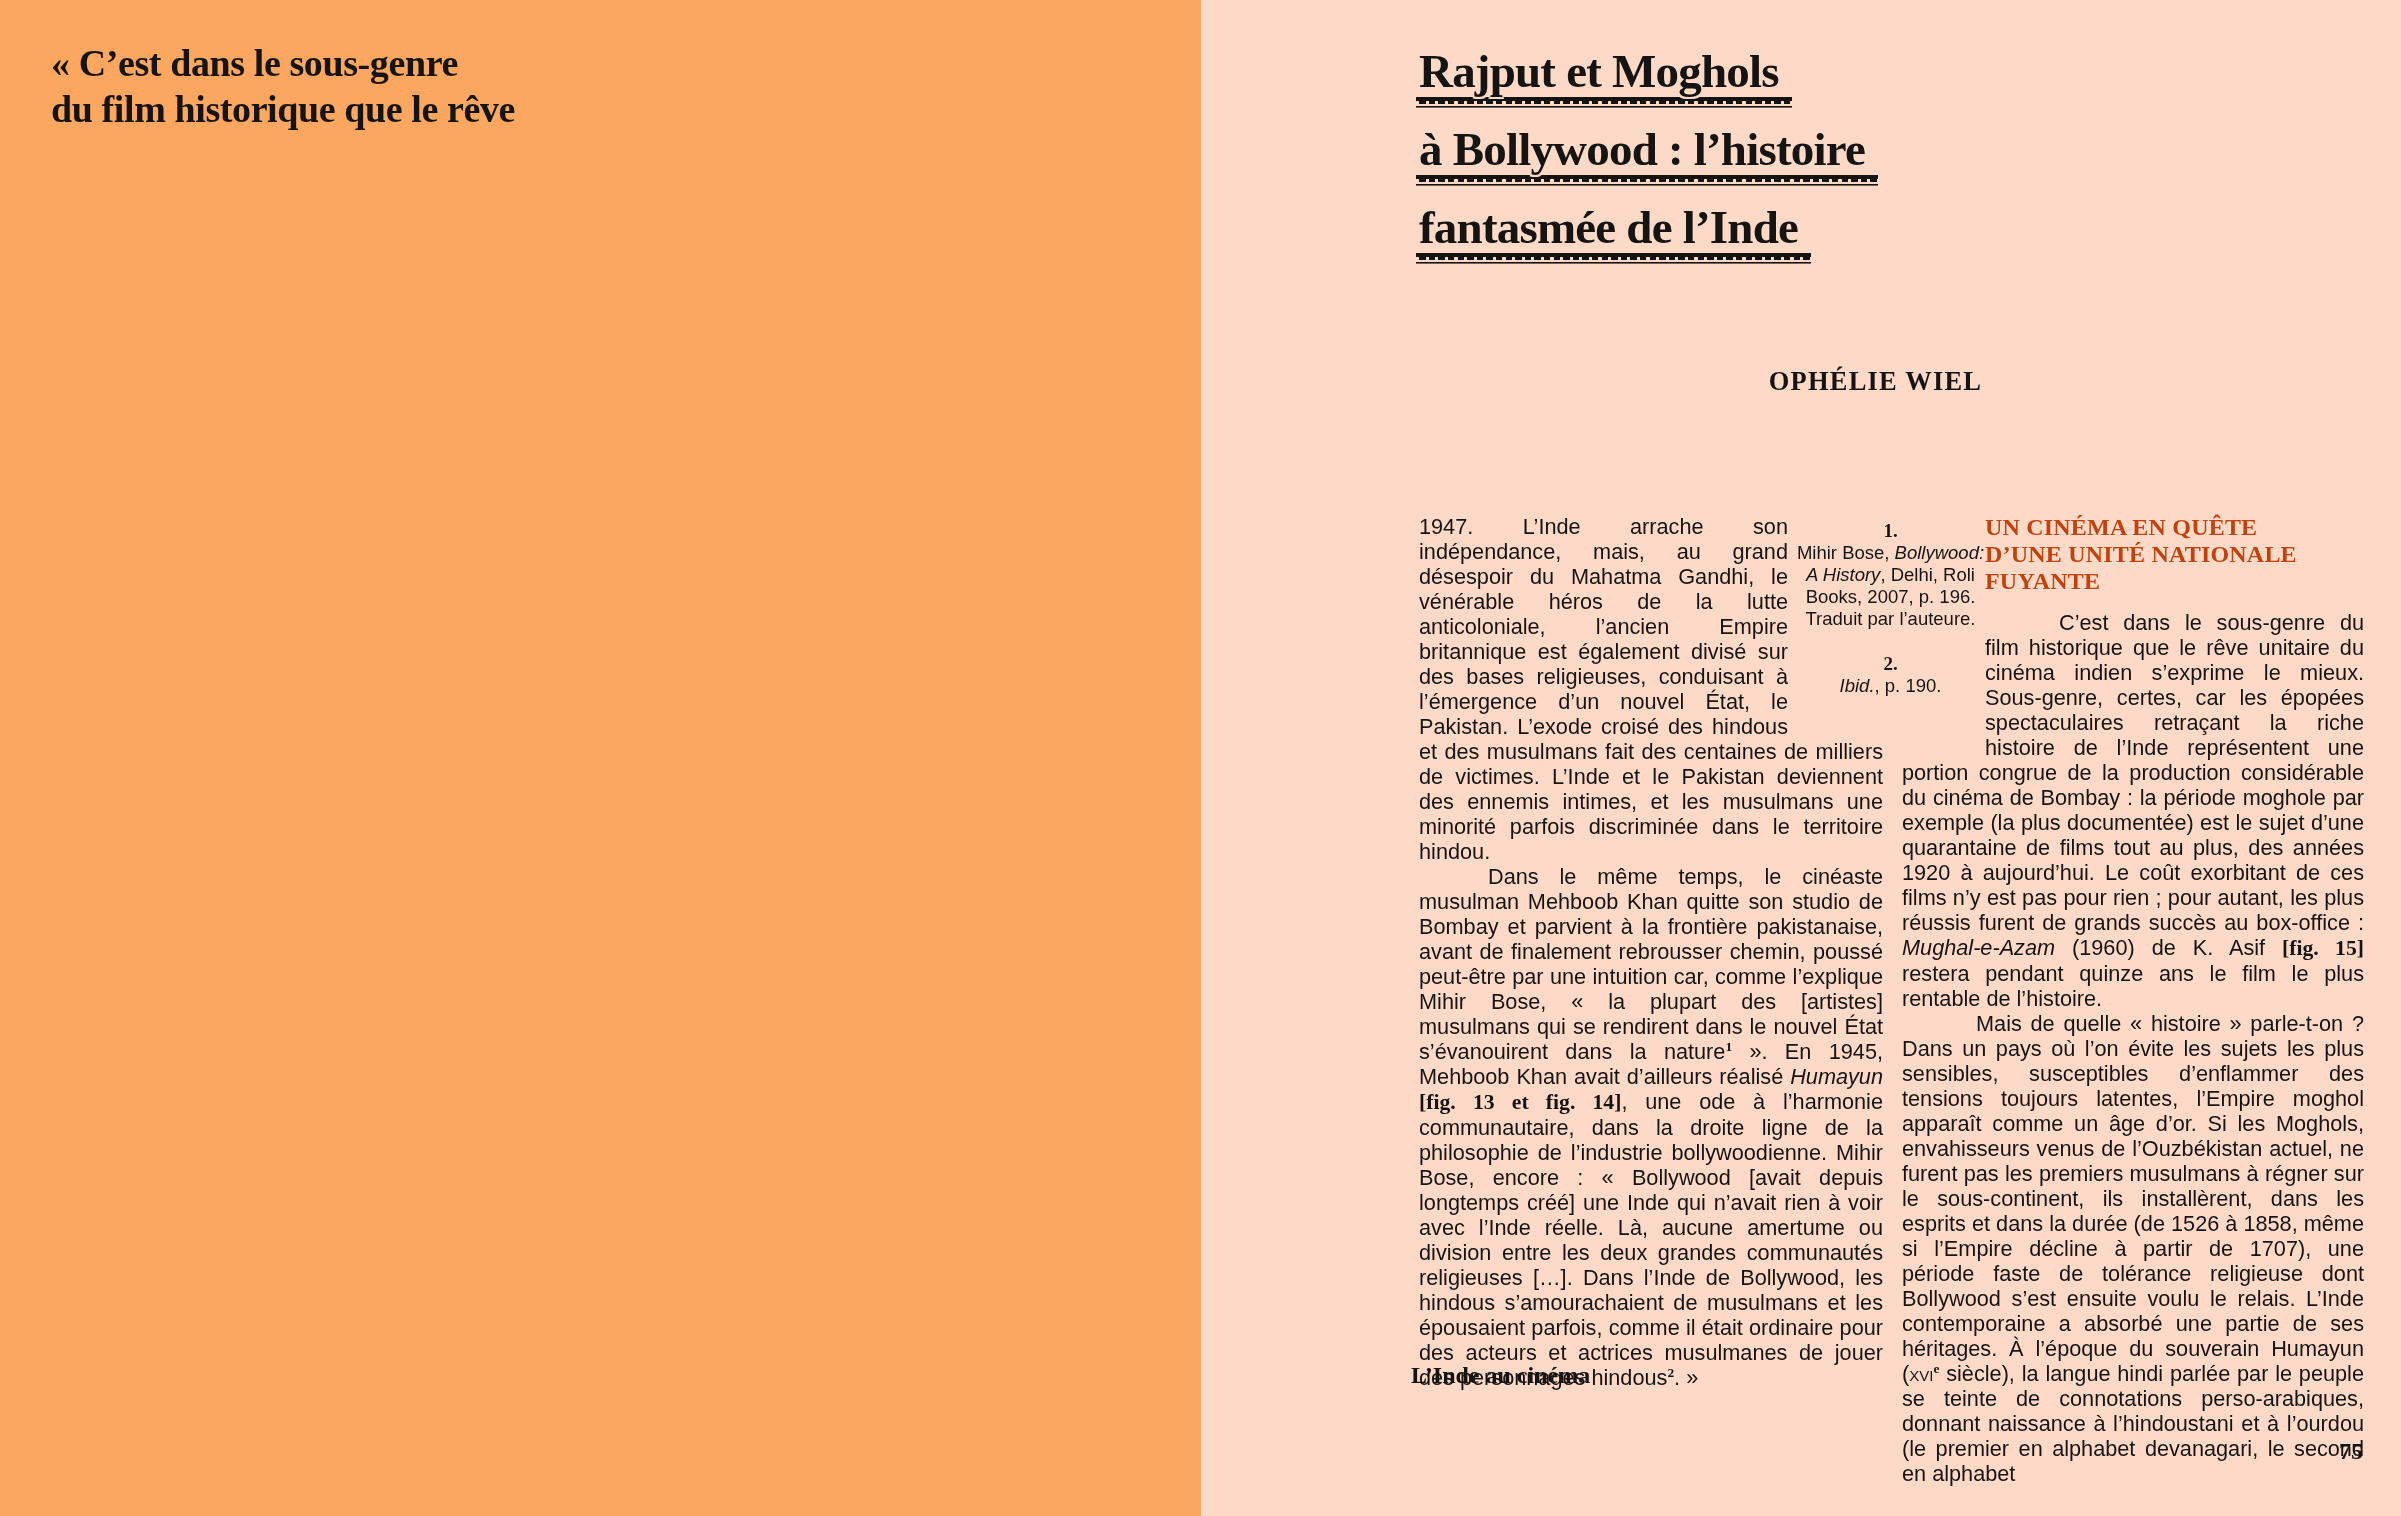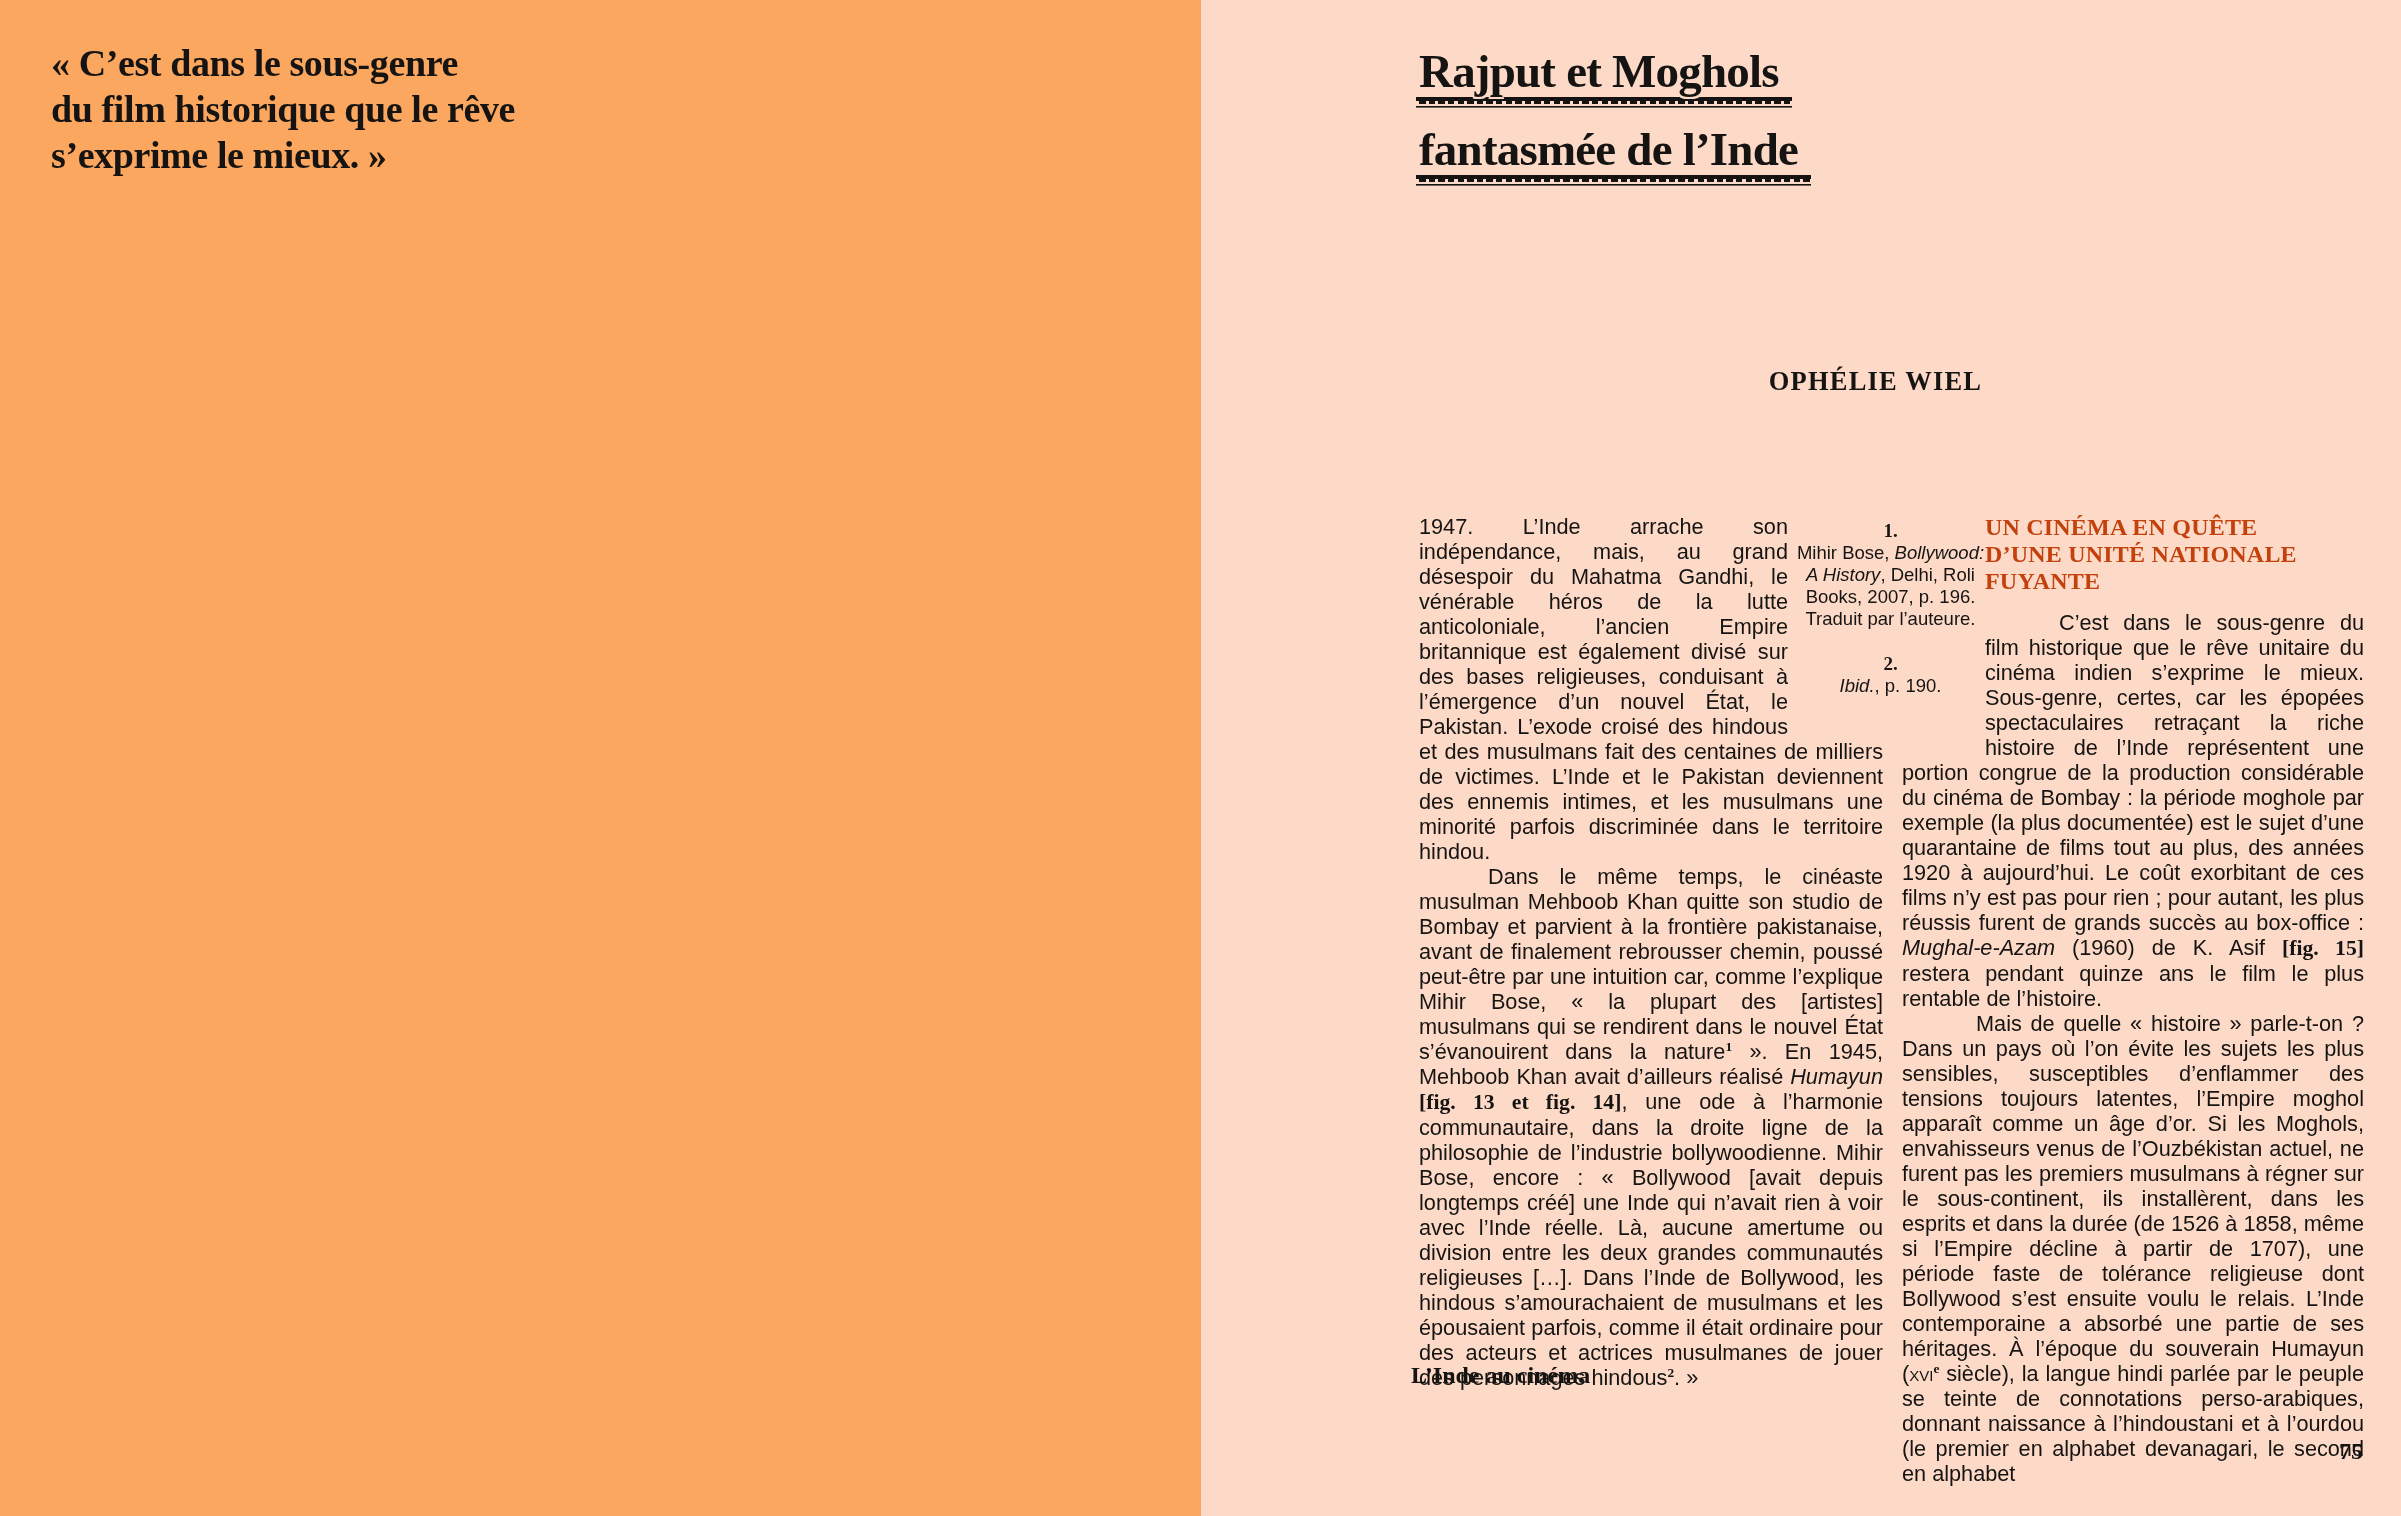--- a/index.html
+++ b/index.html
@@ -102,29 +102,31 @@
     font-weight:bold;font-size:24px;color:#161412;margin-left:24px;
   }
 </style>
 </head>
 <body>
 
 <div id="page-left" class="page">
   <div class="pullquote">
     <div>« C’est dans le sous-genre</div>
     <div>du film historique que le rêve</div>
-    <div>s’exprime le mieux. »</div>
   </div>
 </div>
 
 <div id="page-right" class="page">
 
   <div class="title">
     <div class="tline">
         <span>Rajput et Moghols</span>
+      </div>
+    <div class="tline">
+        <span>à Bollywood : l’histoire</span>
       </div>
     <div class="tline">
         <span>fantasmée de l’Inde</span>
       </div>
   </div>
 
   <div class="author">OPHÉLIE WIEL</div>
 
   <div id="col1" class="bodycol">
     <div class="spacer-r"></div>

